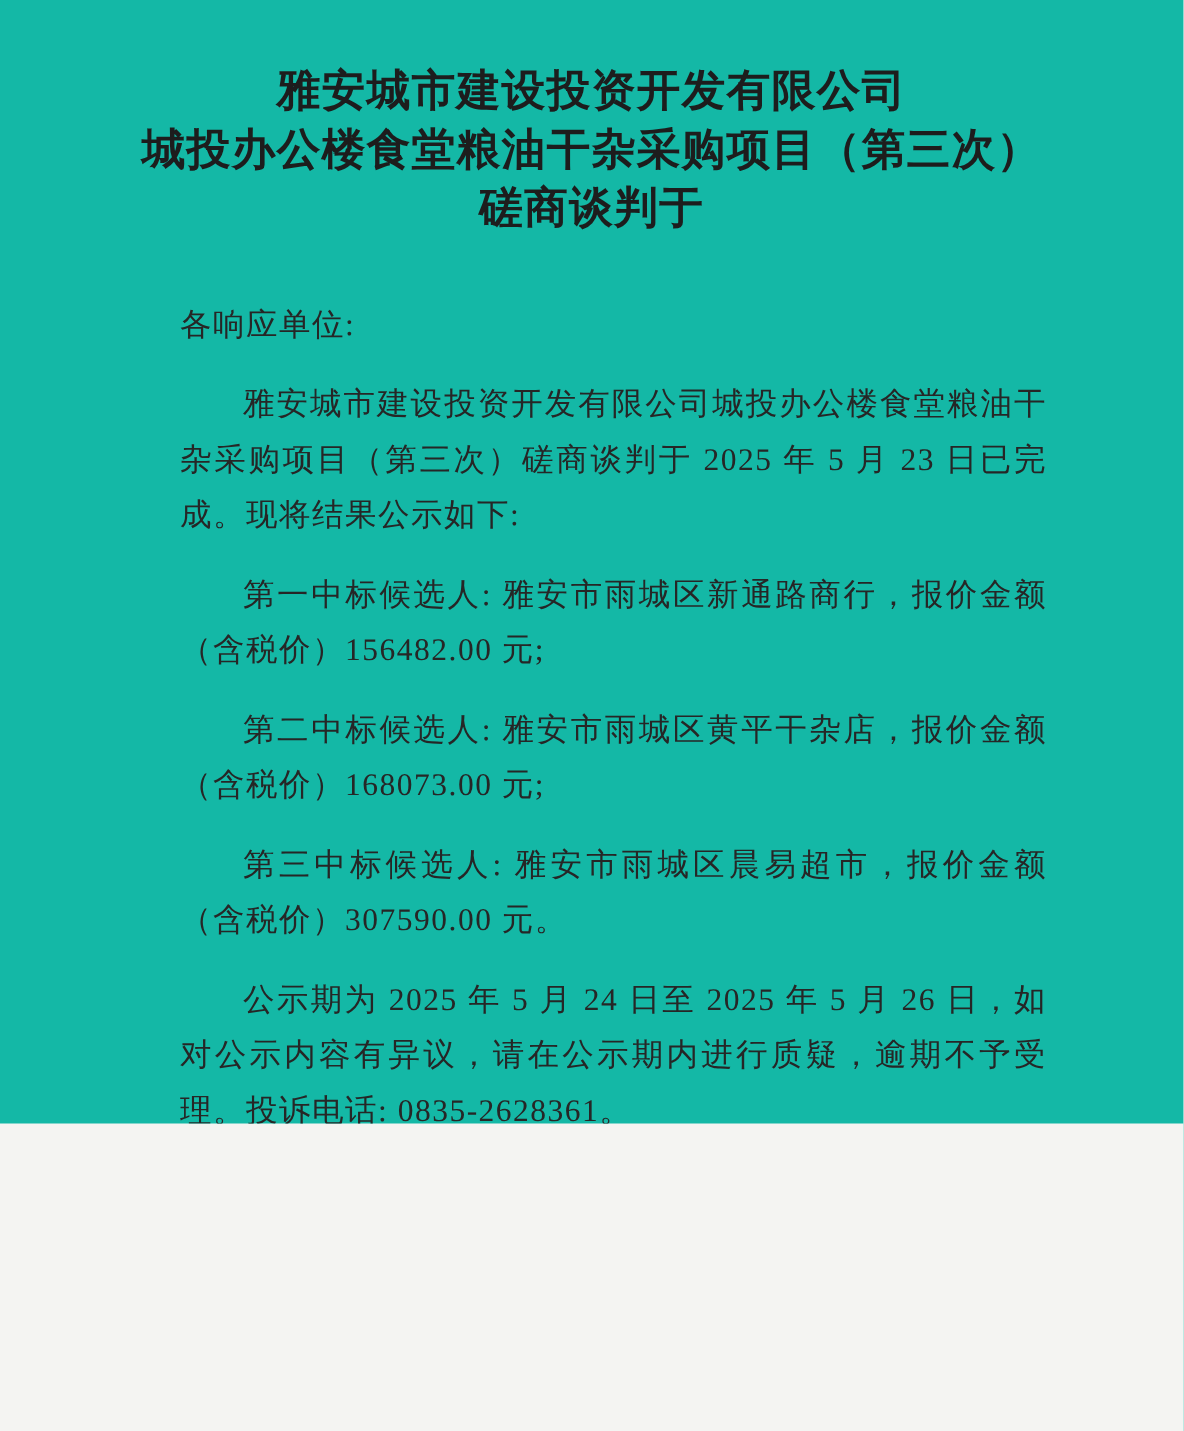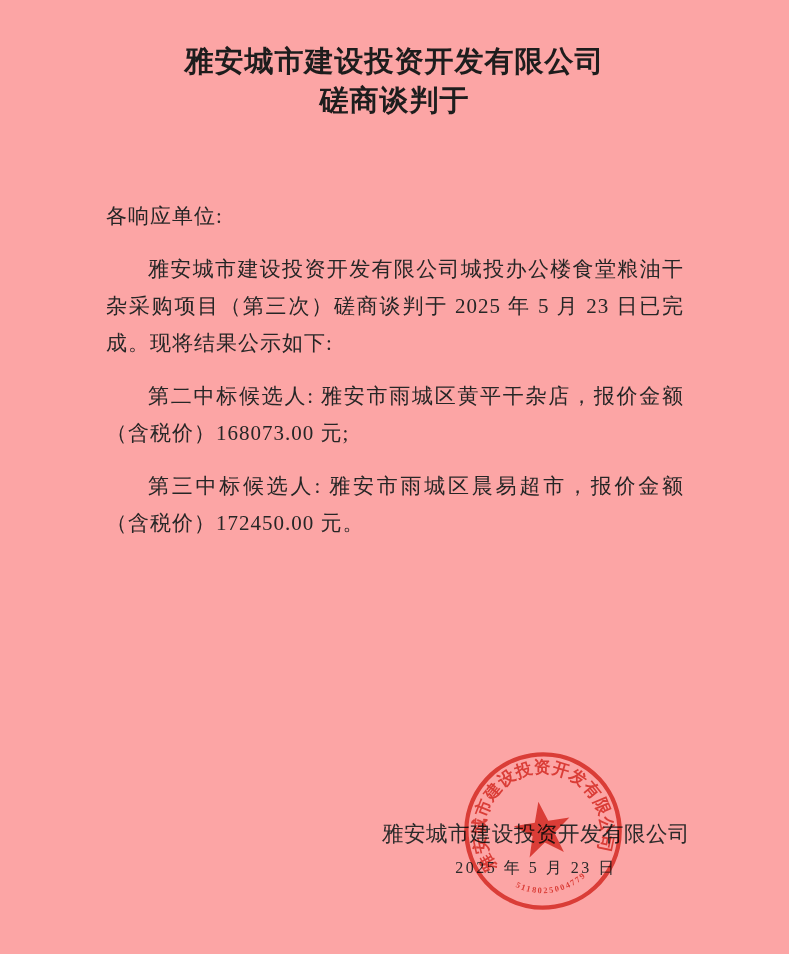--- a/index.html
+++ b/index.html
@@ -3,38 +3,38 @@
 <meta charset="utf-8">
 <style>
   html, body { margin: 0; padding: 0; }
   body {
     width: 789px; height: 954px;
     background: #f4f4f2;
     font-family: "Liberation Serif", "DejaVu Serif", serif;
   }
   .page {
     position: relative;
-    width: 789px; height: 954px;
-    background: #fca5a5;
+    width: 789px; height: 749px;
+    background: #14b8a6;
     overflow: hidden;
     color: #242424;
   }
   .title-block {
     position: absolute;
     top: 42px; left: 0; width: 100%;
     text-align: center;
     font-weight: 700;
     font-size: 29px;
     line-height: 39px;
     letter-spacing: 1px;
     color: #1d1d1d;
   }
   .body-block {
     position: absolute;
-    top: 198px; left: 106px;
+    top: 198px; left: 120px;
     width: 578px;
     font-size: 21px;
     line-height: 37px;
     letter-spacing: 1px;
     text-align: justify;
     color: #262626;
   }
   .salutation { margin: 0; }
   .para { margin: 16px 0 0 0; text-indent: 2em; }
   .signature-block {
@@ -61,28 +61,31 @@
   }
   .seal text { font-weight: 700; }
 </style>
 </head>
 <body>
 
 <div class="page">
 
   <header class="title-block">
     <div>雅安城市建设投资开发有限公司</div>
+    <div>城投办公楼食堂粮油干杂采购项目（第三次）</div>
     <div>磋商谈判于</div>
   </header>
 
   <main class="body-block">
     <p class="salutation">各响应单位:</p>
     <p class="para">雅安城市建设投资开发有限公司城投办公楼食堂粮油干杂采购项目（第三次）磋商谈判于 2025 年 5 月 23 日已完成。现将结果公示如下:</p>
+    <p class="para">第一中标候选人: 雅安市雨城区新通路商行，报价金额（含税价）156482.00 元;</p>
     <p class="para">第二中标候选人: 雅安市雨城区黄平干杂店，报价金额（含税价）168073.00 元;</p>
-    <p class="para">第三中标候选人: 雅安市雨城区晨易超市，报价金额（含税价）172450.00 元。</p>
+    <p class="para">第三中标候选人: 雅安市雨城区晨易超市，报价金额（含税价）307590.00 元。</p>
+    <p class="para">公示期为 2025 年 5 月 24 日至 2025 年 5 月 26 日，如对公示内容有异议，请在公示期内进行质疑，逾期不予受理。投诉电话: 0835-2628361。</p>
   </main>
 
   <div class="signature-block">
     <div class="sig-company">雅安城市建设投资开发有限公司</div>
     <div class="sig-date">2025 年 5 月 23 日</div>
   </div>
 
   <svg class="seal" viewBox="0 0 170 170" xmlns="http://www.w3.org/2000/svg">
     <defs>
       <path id="sealArc" d="M 31.5,109.9 A 59,59 0 1 1 138.5,109.9" fill="none"></path>

